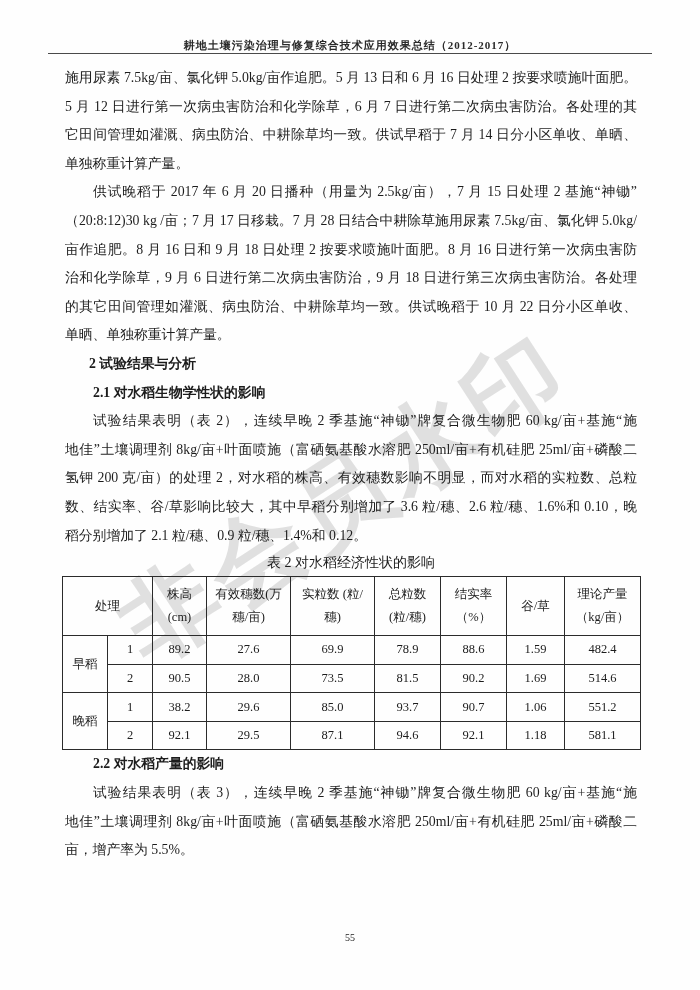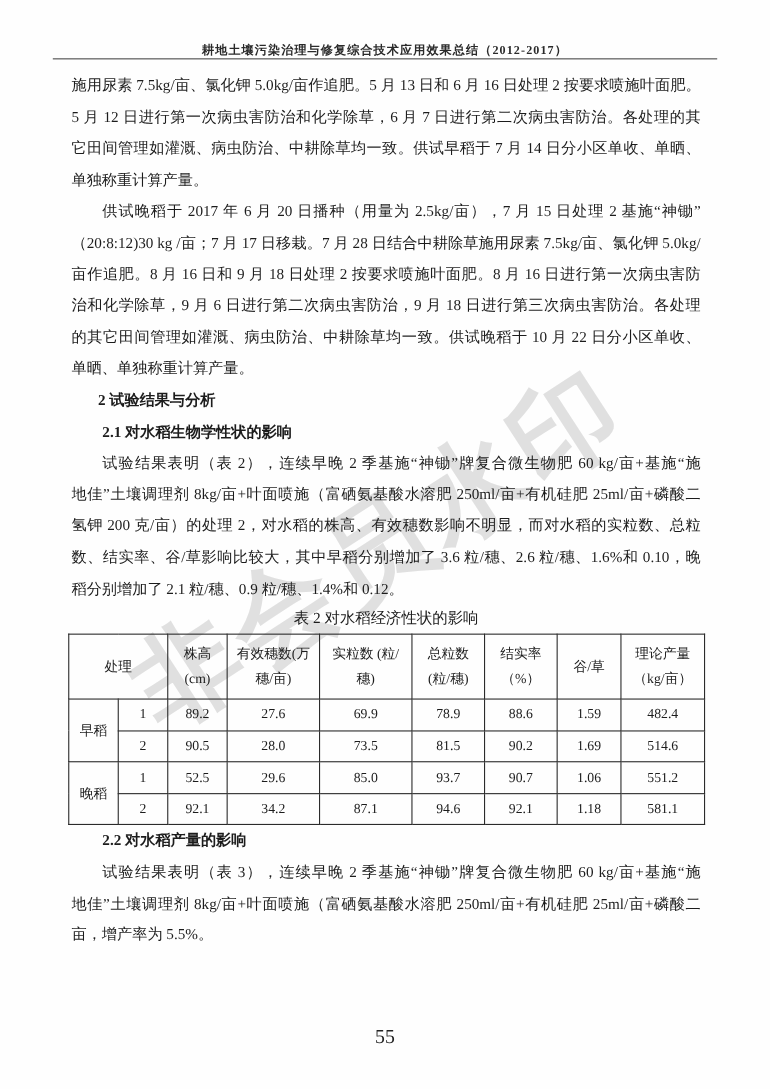--- a/index.html
+++ b/index.html
@@ -65,21 +65,21 @@
     padding:0;font-weight:normal;overflow:hidden;
   }
   table.res thead tr{height:59px;padding-left:25px;}
   table.res tbody tr{height:28.6px;}
   .thw{display:flex;flex-direction:column;justify-content:center;align-items:center;height:100%;}
   .thl{line-height:23px;font-size:12.5px;}
   .thl:empty{display:none;}
 
   .pageno{
     position:absolute;left:0;top:932px;width:700px;text-align:center;
-    font-size:18px;color:#222;z-index:1;
+    font-size:10px;color:#222;z-index:1;
   }
 </style>
 </head>
 <body>
 
 <div class="page">
 
   <div class="wm">非会员水印</div>
 
   <div class="hdr">耕地土壤污染治理与修复综合技术应用效果总结（2012-2017）</div>
@@ -190,32 +190,32 @@
           <td>28.0</td>
           <td>73.5</td>
           <td>81.5</td>
           <td>90.2</td>
           <td>1.69</td>
           <td>514.6</td>
         </tr>
         <tr>
           <td rowspan="2">晚稻</td>
           <td>1</td>
-          <td>52.5</td>
+          <td>38.2</td>
           <td>29.6</td>
           <td>85.0</td>
           <td>93.7</td>
           <td>90.7</td>
           <td>1.06</td>
           <td>551.2</td>
         </tr>
         <tr>
           <td>2</td>
           <td>92.1</td>
-          <td>34.2</td>
+          <td>29.5</td>
           <td>87.1</td>
           <td>94.6</td>
           <td>92.1</td>
           <td>1.18</td>
           <td>581.1</td>
         </tr>
       </tbody>
     </table>
 
     <div class="ln head h2">2.2 对水稻产量的影响</div>

